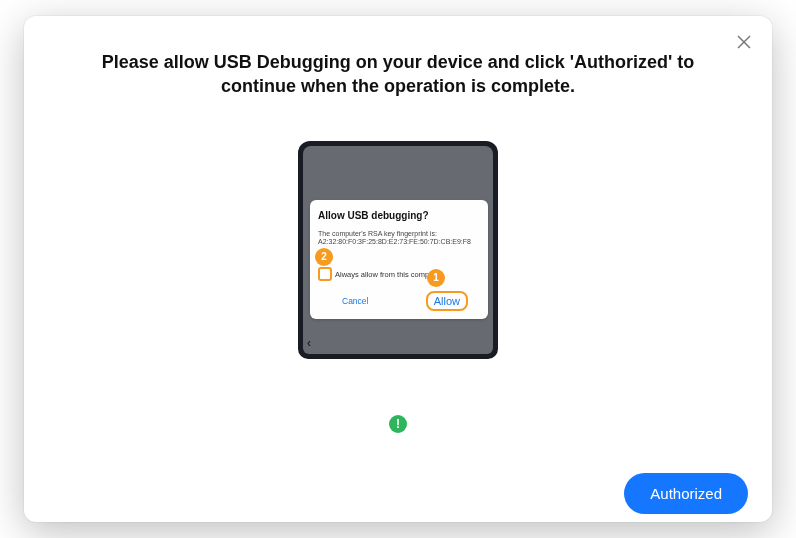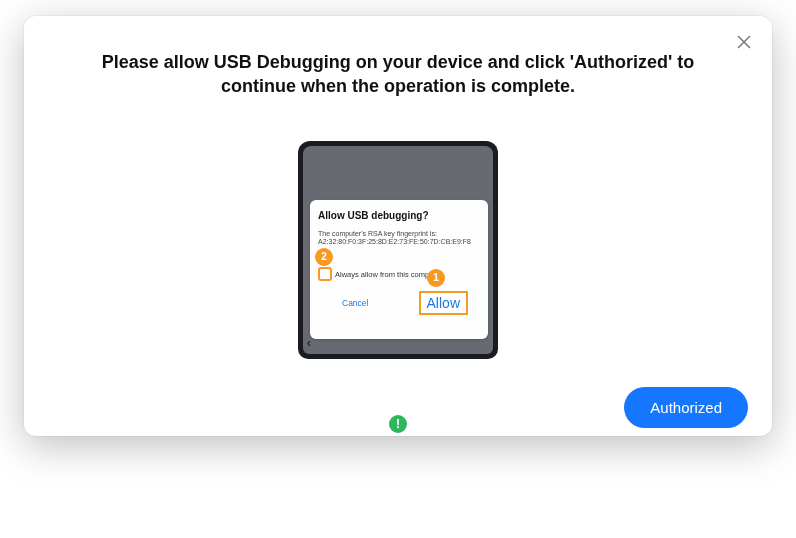--- a/index.html
+++ b/index.html
@@ -5,21 +5,21 @@
   * { box-sizing: border-box; margin: 0; padding: 0; }
   body {
     width: 796px; height: 538px;
     font-family: -apple-system, BlinkMacSystemFont, "Segoe UI", Arial, sans-serif;
     background: #fff;
     position: relative;
   }
   .modal {
     position: absolute;
     left: 24px; top: 16px;
-    width: 748px; height: 420px;
+    width: 748px; height: 506px;
     background: #fff;
     border-radius: 12px;
     box-shadow: 0 0 0 1px rgba(0,0,0,0.04), 0 10px 40px rgba(0,0,0,0.25);
     display: flex;
     flex-direction: column;
     align-items: center;
   }
   .close-btn {
     position: absolute;
     top: 16px; right: 16px;
@@ -62,21 +62,21 @@
     left: 4px; bottom: 4px;
     font-size: 12px;
     color: #111;
   }
   .dialog {
     position: absolute;
     left: 7px; right: 5px;
     top: 54px;
     background: #fefefe;
     border-radius: 6px;
-    padding: 10px 8px 24px 8px;
+    padding: 10px 8px 8px 8px;
     box-shadow: 0 1px 3px rgba(0,0,0,0.2);
   }
   .dialog-title {
     font-size: 10px;
     font-weight: 600;
     color: #111;
   }
   .dialog-sub {
     margin-top: 8px;
     font-size: 7px;
@@ -116,25 +116,25 @@
     align-items: center;
     padding: 0 12px 0 24px;
     gap: 8px;
   }
   .dialog-cancel {
     font-size: 8.5px;
     color: #1b78e2;
     font-weight: 500;
   }
   .dialog-allow {
-    font-size: 14px;
+    font-size: 11px;
     color: #1b78e2;
     font-weight: 500;
     border: 2px solid #f79a1f;
-    border-radius: 0;
+    border-radius: 8px;
     padding: 2px 6px;
   }
 
   
   .annot {
     position: absolute;
     width: 18px; height: 18px;
     border-radius: 50%;
     background: #f79a1f;
     color: #fff;

